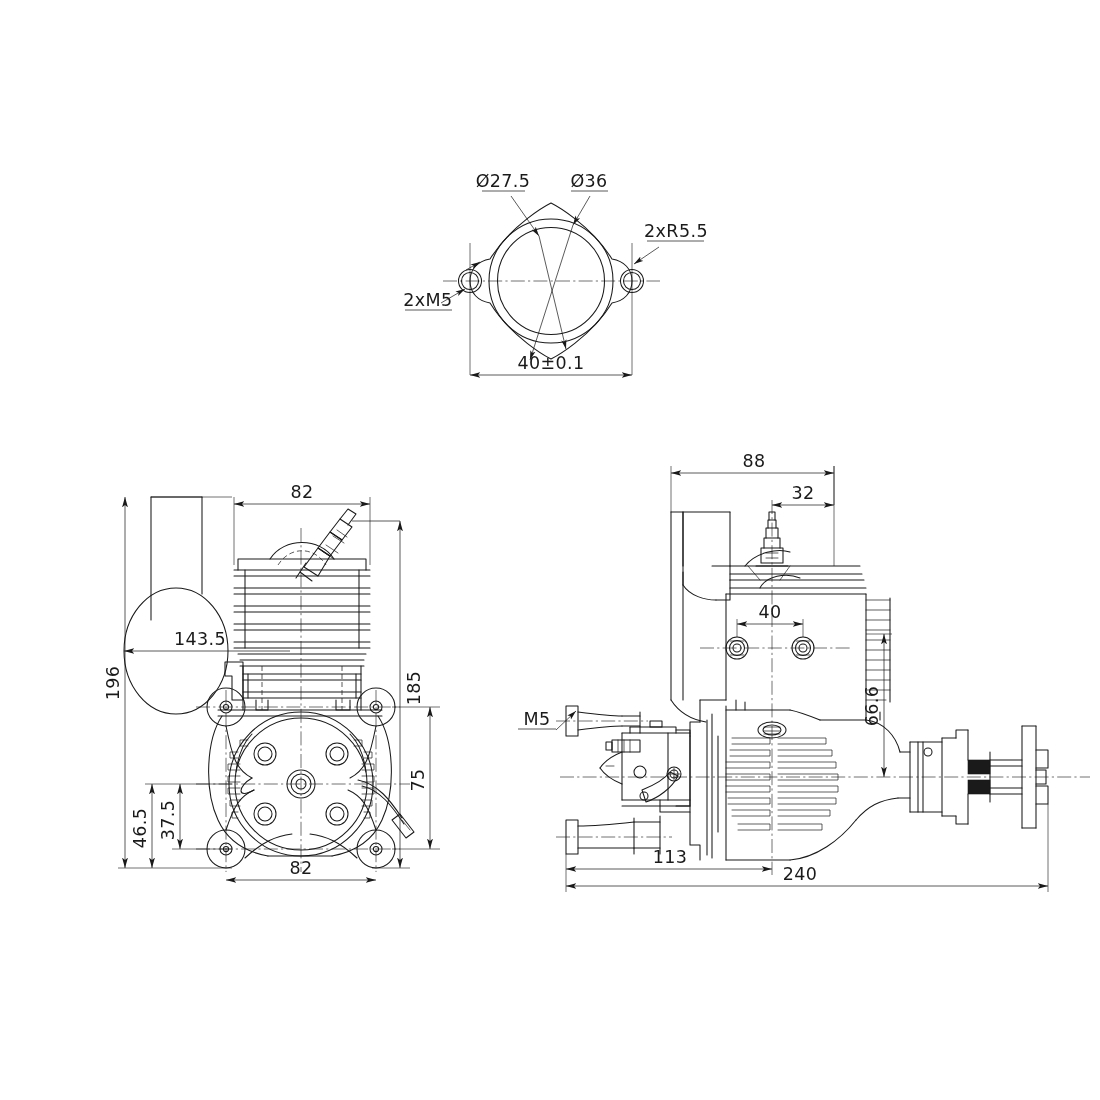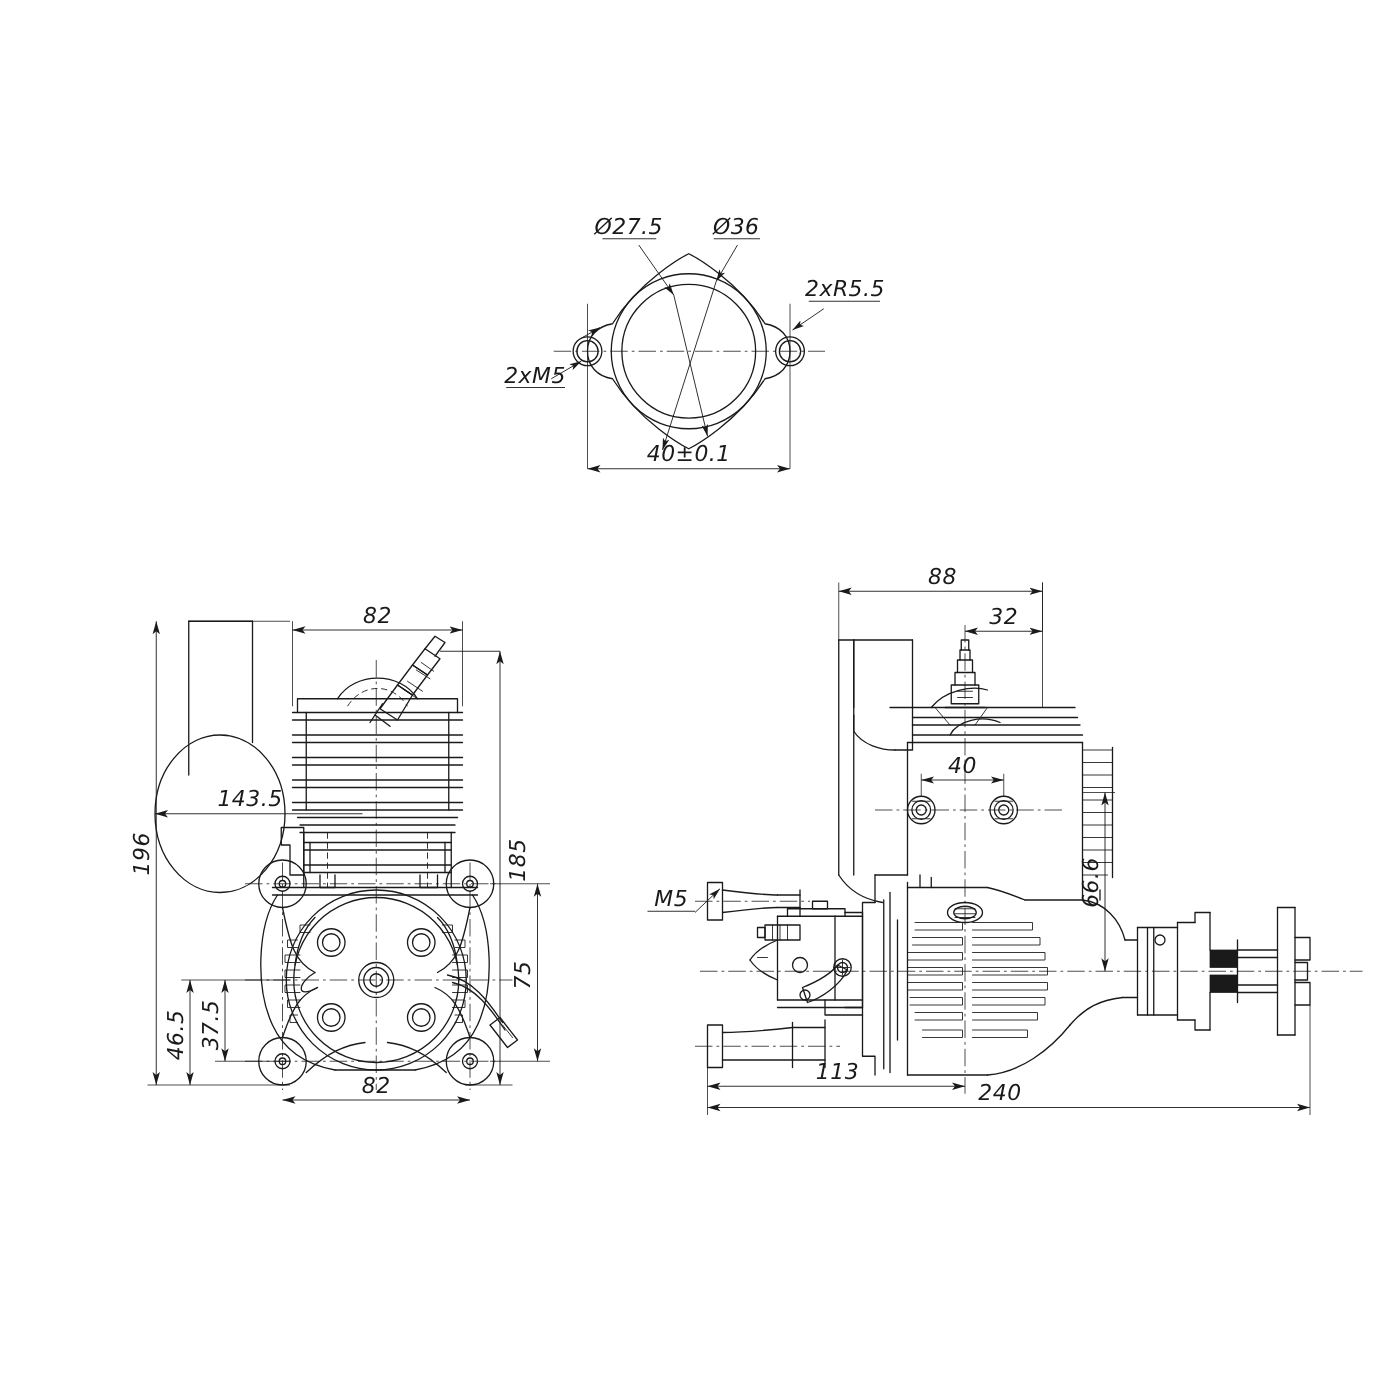--- a/index.html
+++ b/index.html
@@ -1,19 +1,19 @@
 <!DOCTYPE html>
 <html><head>
 <meta charset="utf-8">
 <title>Engine Technical Drawing</title>
 <style>
   html,body{margin:0;padding:0;background:#ffffff;}
   body{width:1100px;height:1100px;overflow:hidden;
        font-family:"DejaVu Sans","Liberation Sans",sans-serif;}
-  #sheet{position:relative;width:1100px;height:800px;background:#fff;font-style:italic;}
+  #sheet{position:relative;width:1100px;height:800px;background:#fff;}
   svg{display:block;}
   .ln{fill:none;stroke:#1a1a1a;stroke-width:1.05;stroke-linecap:round;stroke-linejoin:round;}
   .ln-t{fill:none;stroke:#1a1a1a;stroke-width:0.7;stroke-linecap:round;stroke-linejoin:round;}
   .dim{fill:none;stroke:#1a1a1a;stroke-width:0.72;stroke-linecap:butt;}
   .ext{fill:none;stroke:#1a1a1a;stroke-width:0.62;stroke-linecap:butt;}
   .ctr{fill:none;stroke:#1a1a1a;stroke-width:0.62;
        stroke-dasharray:14 3.2 2.2 3.2;stroke-linecap:butt;}
   .hid{fill:none;stroke:#1a1a1a;stroke-width:0.72;stroke-dasharray:5 3;}
   .fillk{fill:#1a1a1a;stroke:#1a1a1a;stroke-width:0.6;}
   .ar{fill:#1a1a1a;stroke:none;}

